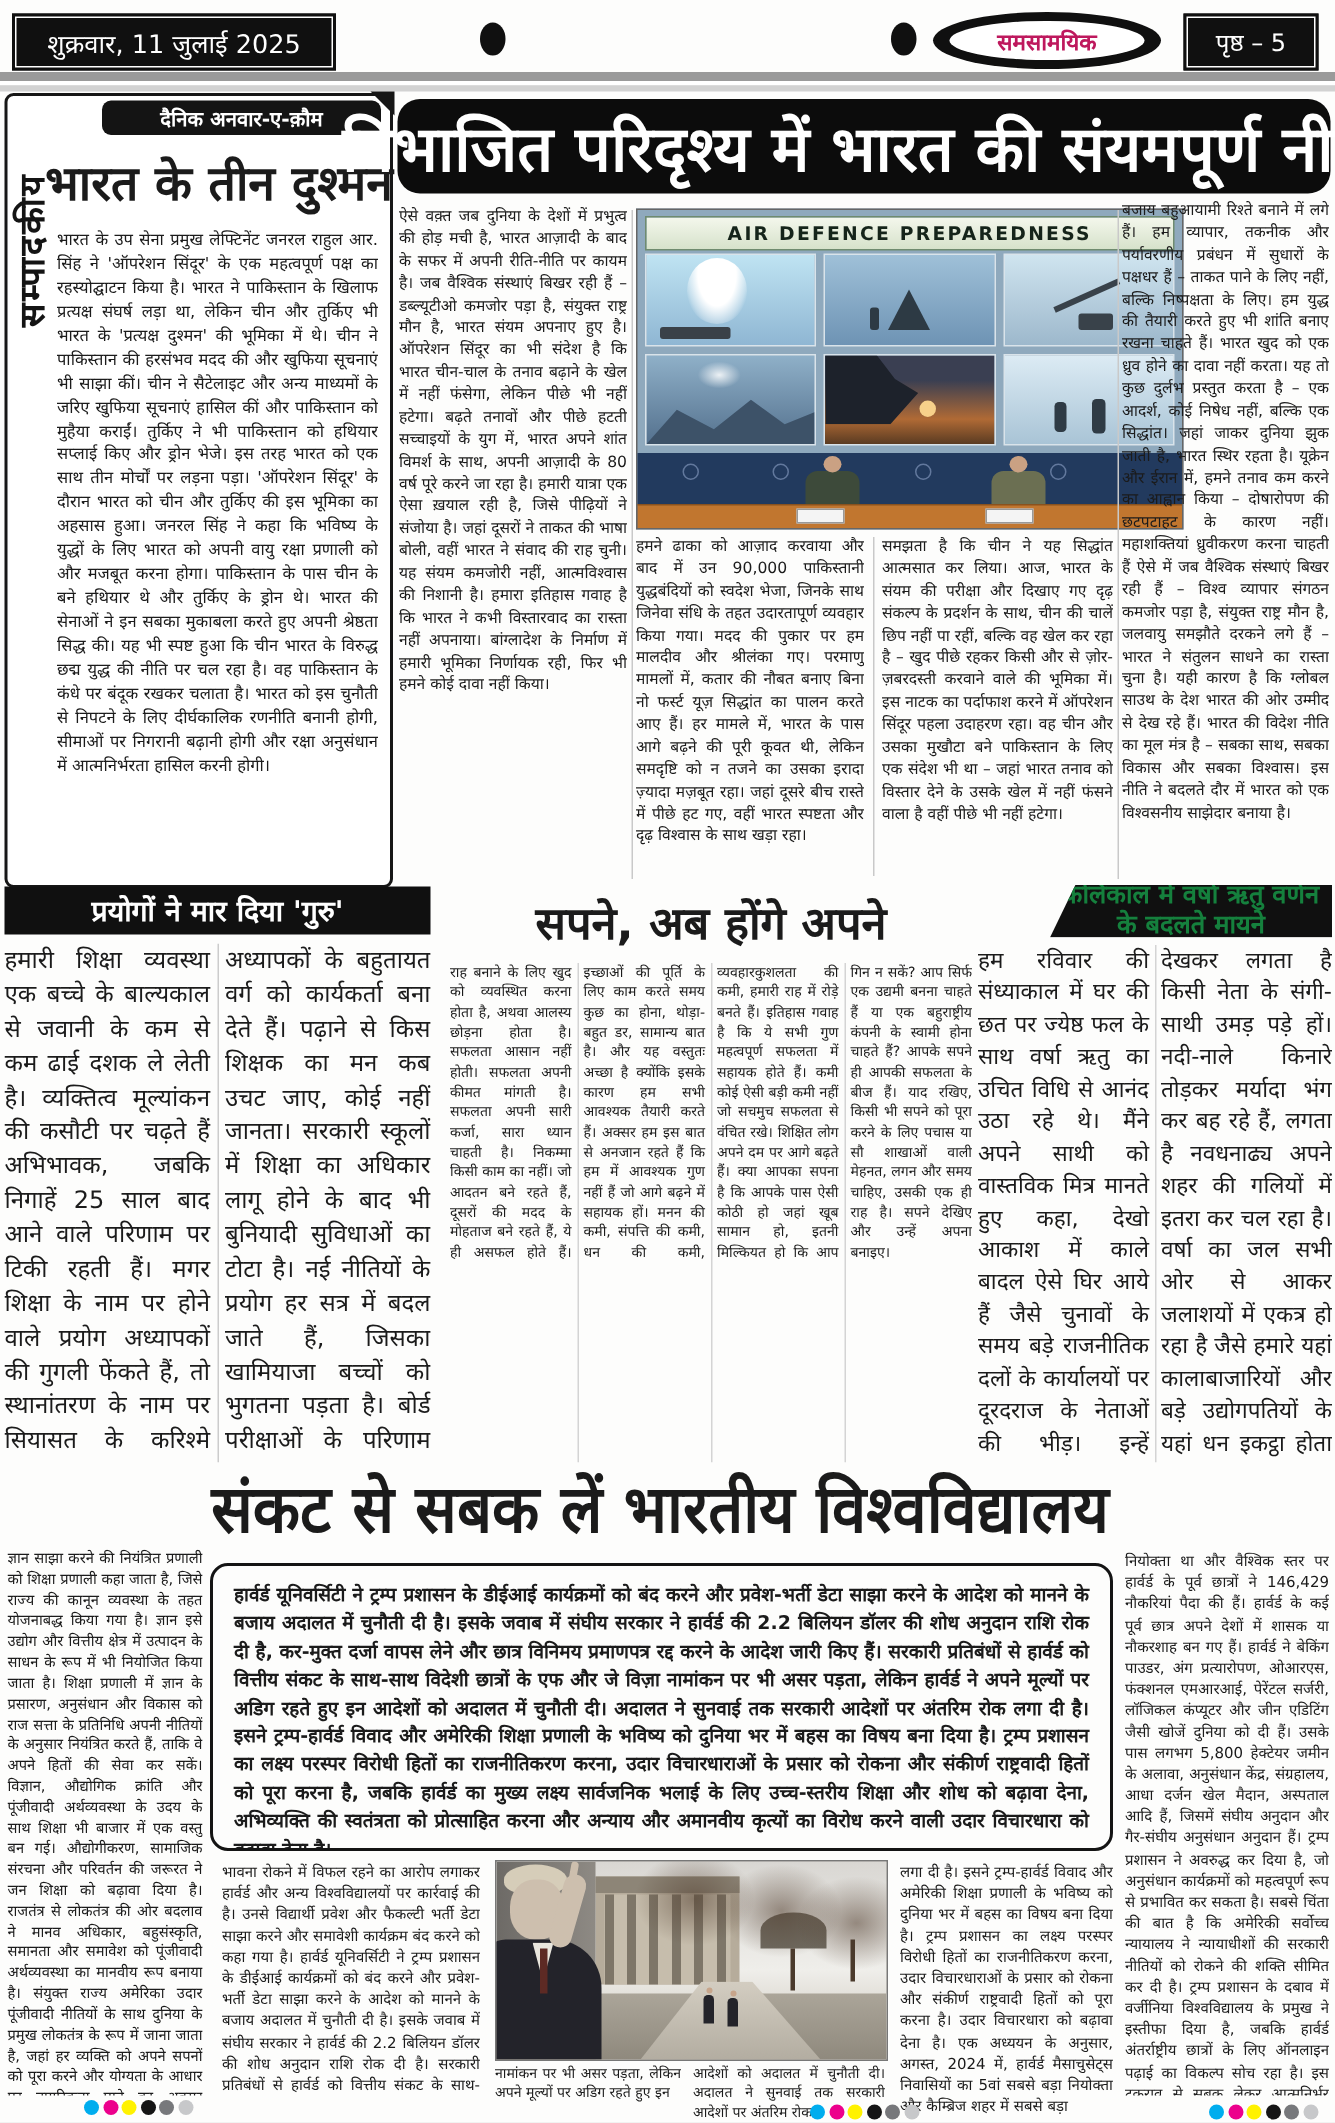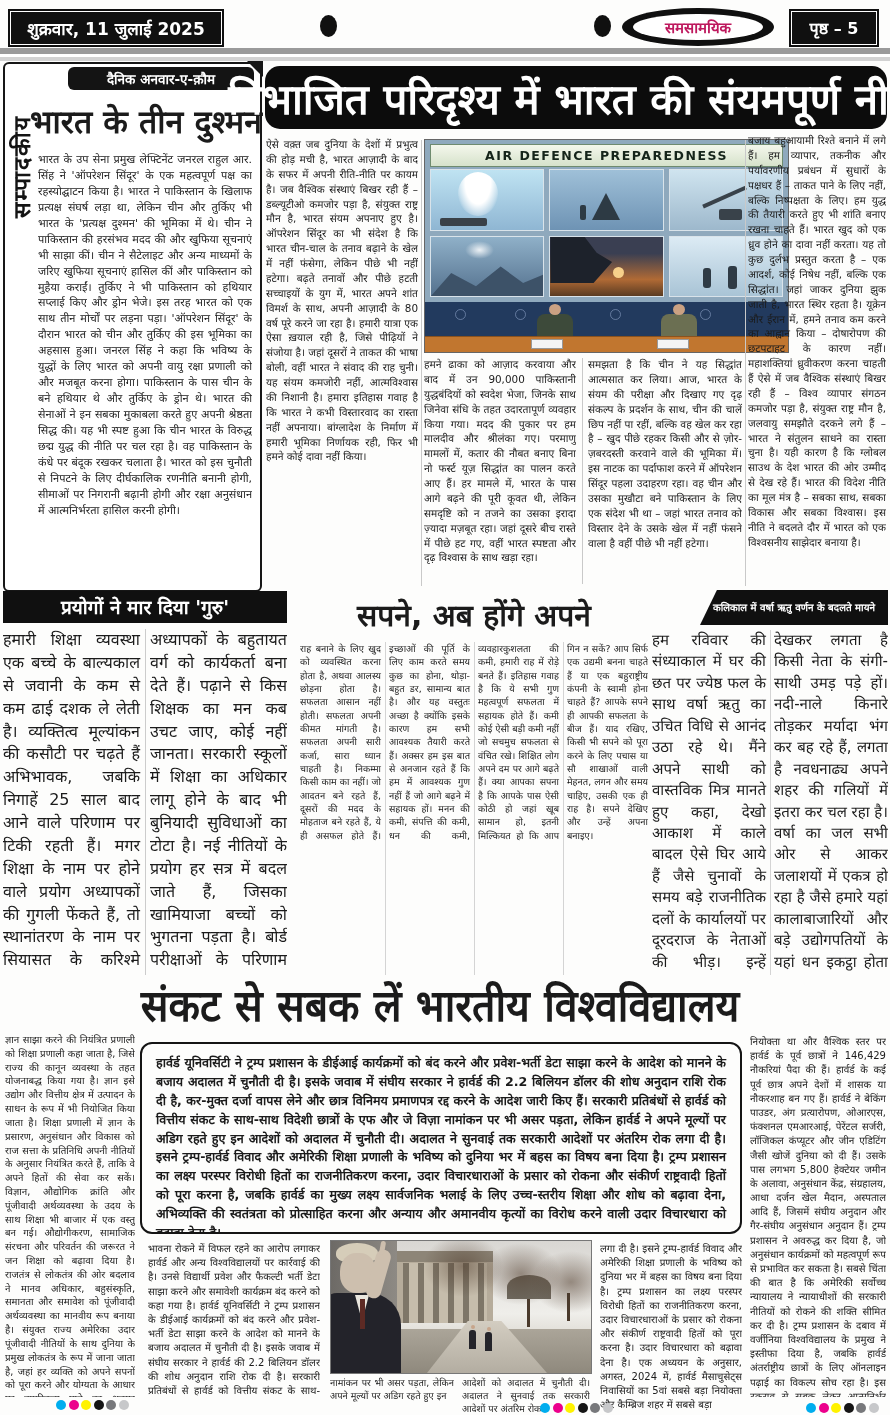--- a/index.html
+++ b/index.html
@@ -3,21 +3,21 @@
 <meta charset="utf-8">
 <style>
   html,body{margin:0;padding:0;background:#e9e9e9;}
   .page{position:relative;width:890px;height:1415px;margin:0 auto;background:#fdfdfc;
         font-family:"DejaVu Sans","Liberation Sans",sans-serif;color:#1b1b1b;overflow:hidden;}
   .abs{position:absolute;}
   .jt{text-align:justify;overflow:hidden;}
 
   
   .mastbox{background:#101010;color:#fff;border:2px solid #101010;display:flex;align-items:stretch;}
-  .mastbox .inner{border:1px solid #fff;flex:1;display:flex;align-items:center;justify-content:center;font-weight:700;}
+  .mastbox .inner{border:1px solid #fff;flex:1;display:flex;align-items:center;justify-content:center;font-weight:400;}
   #mast-date{left:8px;top:9px;width:212px;height:34px;font-size:17px;}
   #mast-paper{left:346px;top:9px;width:238px;height:34px;font-size:14.5px;}
   #mast-page{left:789px;top:9px;width:86px;height:34px;font-size:16px;}
   .bullet{background:#101010;border-radius:50%;width:17px;height:22px;}
   #bullet1{left:320px;top:15px;}
   #bullet2{left:594px;top:15px;}
   #mast-section{left:622px;top:8px;width:152px;height:38px;background:#101010;border-radius:50%;
                 display:flex;align-items:center;justify-content:center;}
   #mast-section .inner{background:#fff;border-radius:50%;width:86%;height:70%;display:flex;align-items:center;
                 justify-content:center;font-weight:700;font-size:15px;color:#be185d;}
@@ -90,23 +90,23 @@
 
   
   #exp-head{left:3px;top:591px;width:284px;height:32px;background:#101010;color:#fff;display:flex;
             align-items:center;justify-content:center;font-weight:800;font-size:19px;}
   #exp-body{left:3px;top:629px;width:284px;height:346px;column-count:2;column-gap:10px;column-rule:1px solid #ccc;
             font-size:16px;line-height:1.43;}
   #dream-head{left:300px;top:592px;width:348px;height:44px;display:flex;align-items:center;justify-content:center;
               font-size:30px;font-weight:800;white-space:nowrap;}
   #dream-body{left:300px;top:642px;width:348px;height:333px;column-count:4;column-gap:8px;column-rule:1px solid #d4d4d4;
               font-size:9.4px;line-height:1.42;}
-  #kal-head{left:700px;top:590px;width:188px;height:35px;background:#101010;color:#ffffff;
+  #kal-head{left:700px;top:590px;width:188px;height:35px;background:#101010;color:#15803d;
             clip-path:polygon(9% 0,100% 0,100% 100%,0 100%);display:flex;align-items:center;justify-content:center;
-            font-weight:700;font-size:10px;text-align:center;padding:0 6px;box-sizing:border-box;line-height:1.15;}
+            font-weight:700;font-size:17px;text-align:center;padding:0 6px;box-sizing:border-box;line-height:1.15;}
   #kal-body{left:652px;top:630px;width:236px;height:345px;column-count:2;column-gap:8px;column-rule:1px solid #d4d4d4;
             font-size:15px;line-height:1.43;}
 
   
   #uni-head{left:100px;top:978px;width:680px;height:52px;display:flex;align-items:center;justify-content:center;
             font-size:41px;font-weight:800;transform:scaleY(1.07);white-space:nowrap;}
   #uni-farleft{left:5px;top:1033px;width:130px;height:364px;font-size:9.8px;line-height:1.41;}
   #uni-introbox{left:140px;top:1042px;width:602px;height:192px;border:2px solid #141414;border-radius:12px;
                 padding:10px 14px;box-sizing:border-box;font-weight:700;font-size:12.6px;line-height:1.5;
                 text-align:justify;overflow:hidden;}

